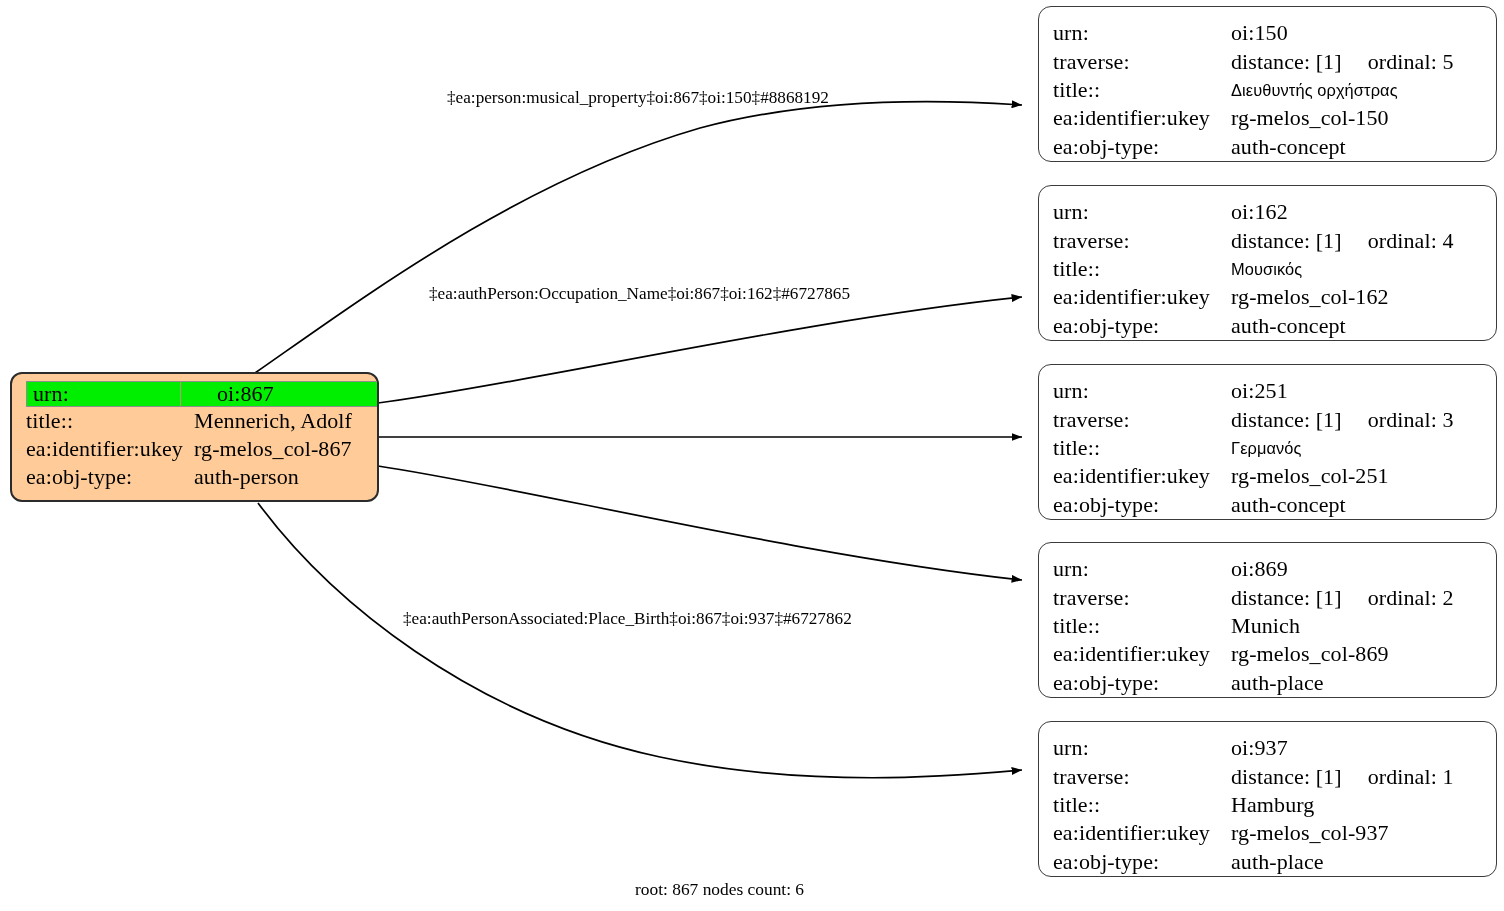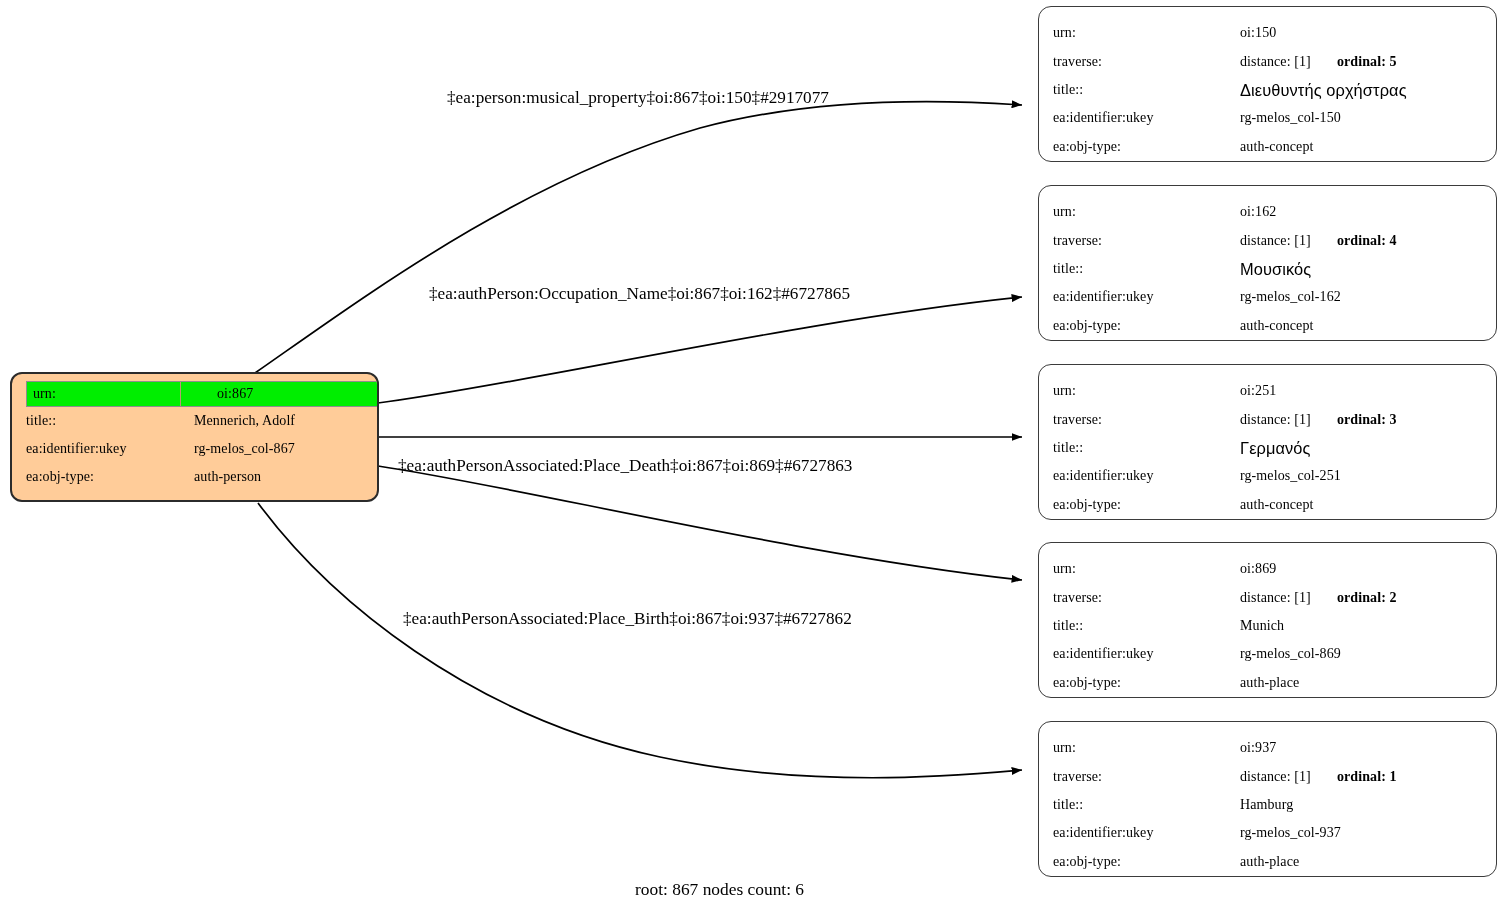--- a/index.html
+++ b/index.html
@@ -32,34 +32,34 @@
     height:100%;
     box-sizing:border-box;
   }
   .row{
     display:flex;
     align-items:center;
     width:100%;
     box-sizing:border-box;
   }
   .k,.v{
-    font-size:14px;
+    font-size:22px;
     line-height:1.0;
     white-space:nowrap;
     letter-spacing:0.1px;
   }
 
   
   .node.target .rows{padding:12px 0 10px 0;}
   .node.target .row{height:28.4px;padding-left:14px;}
   .node.target .k{width:178px;flex:0 0 178px;}
-  .node.target .v{flex:1 1 auto;margin-left:9px;}
+  .node.target .v{flex:1 1 auto;}
   .trav{display:flex;align-items:baseline;}
   .trav .dist{white-space:nowrap;}
-  .trav .ord{white-space:nowrap;margin-left:26px;font-weight:bold;}
+  .trav .ord{white-space:nowrap;margin-left:26px;}
   .greek{font-family:Liberation Sans, sans-serif;font-size:16.4px;}
 
   
   .node.root .rows{padding:7px 0 6px 0;}
   .node.root .row{height:28px;padding-left:14px;}
   .node.root .k{width:168px;flex:0 0 168px;}
   .node.root .v{flex:1 1 auto;}
   .node.root .row.hi{
     height:26px;
     padding-left:0;
@@ -110,26 +110,25 @@
 
     <path d="M378,403 C520,385 800,320 1022,297" fill="none" stroke="#000000" stroke-width="1.7" marker-end="url(#ah)"></path>
 
     <path d="M378,437 L1022,437" fill="none" stroke="#000000" stroke-width="1.7" marker-end="url(#ah)"></path>
 
     <path d="M378,466 C520,487 800,556 1022,580" fill="none" stroke="#000000" stroke-width="1.7" marker-end="url(#ah)"></path>
 
     <path d="M258,503 C330,600 470,716 660,757 C810,789 955,776 1022,770" fill="none" stroke="#000000" stroke-width="1.7" marker-end="url(#ah)"></path>
   </svg>
 
-  <div class="elabel" style="left:447px;top:89px;">‡ea:person:musical_property‡oi:867‡oi:150‡#2917077</div>
+  <div class="elabel" style="left:447px;top:89px;">‡ea:person:musical_property‡oi:867‡oi:150‡#8868192</div>
 
   <div class="elabel" style="left:429px;top:285px;">‡ea:authPerson:Occupation_Name‡oi:867‡oi:162‡#6727865</div>
 
 
-  <div class="elabel" style="left:398px;top:457px;">‡ea:authPersonAssociated:Place_Death‡oi:867‡oi:869‡#6727863</div>
 
   <div class="elabel" style="left:403px;top:580px;margin-top:30px;">‡ea:authPersonAssociated:Place_Birth‡oi:867‡oi:937‡#6727862</div>
 
   <div class="node root" style="left:10px;top:372px;width:369px;height:130px;">
     <div class="rows">
 
       <div class="row hi">
         <span class="k">urn:</span>
         <span class="v">oi:867</span>
       </div>

